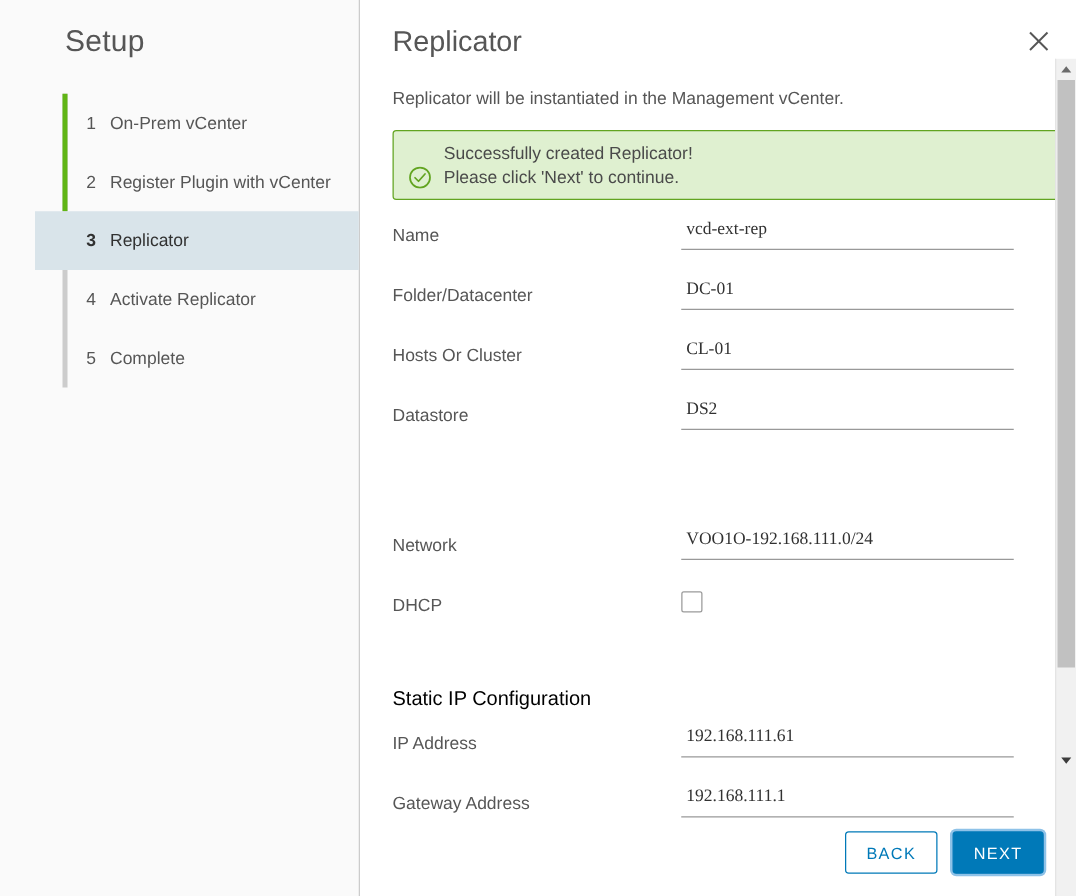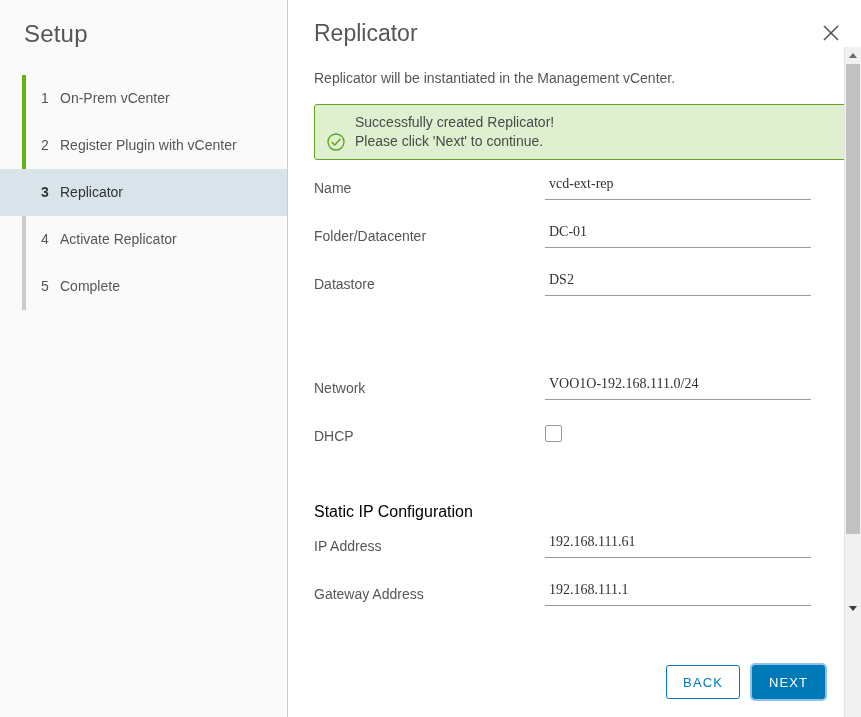--- a/index.html
+++ b/index.html
@@ -26,20 +26,21 @@
   }
 
   
   .nav-pane {
     width: 288px;
     flex: 0 0 288px;
     background: #fafafa;
     border-right: 1px solid #cccccc;
     position: relative;
     box-sizing: border-box;
+    padding-left: 28px;
   }
   .nav-title {
     font-size: 24px;
     font-weight: 400;
     color: #565656;
     padding: 20px 0 0 24px;
     letter-spacing: .2px;
     line-height: 1.2;
   }
   .steps {
@@ -238,21 +239,21 @@
     height: 32px;
     line-height: 20px;
   }
 
   
   .gap-row { height: 56px; }
 
   
   .footer {
     position: absolute;
-    right: 36px;
+    right: 26px;
     bottom: 18px;
     display: flex;
     align-items: center;
     gap: 12px;
   }
   .btn {
     font-family: "Liberation Sans", sans-serif;
     font-size: 13px;
     letter-spacing: 1.1px;
     height: 34px;
@@ -396,20 +397,26 @@
         </div>
       </div>
 
       <div class="form-row">
         <div class="flabel">Folder/Datacenter</div>
         <div class="fcontrol">
           <input class="text-input" type="text" value="DC-01" style="">
         </div>
       </div>
 
+      <div class="form-row">
+        <div class="flabel">Hosts Or Cluster</div>
+        <div class="fcontrol">
+          <input class="text-input" type="text" value="CL-01" style="">
+        </div>
+      </div>
 
       <div class="form-row">
         <div class="flabel">Datastore</div>
         <div class="fcontrol">
           <input class="text-input" type="text" value="DS2" style="">
         </div>
       </div>
 
 
       <div class="gap-row"></div>

